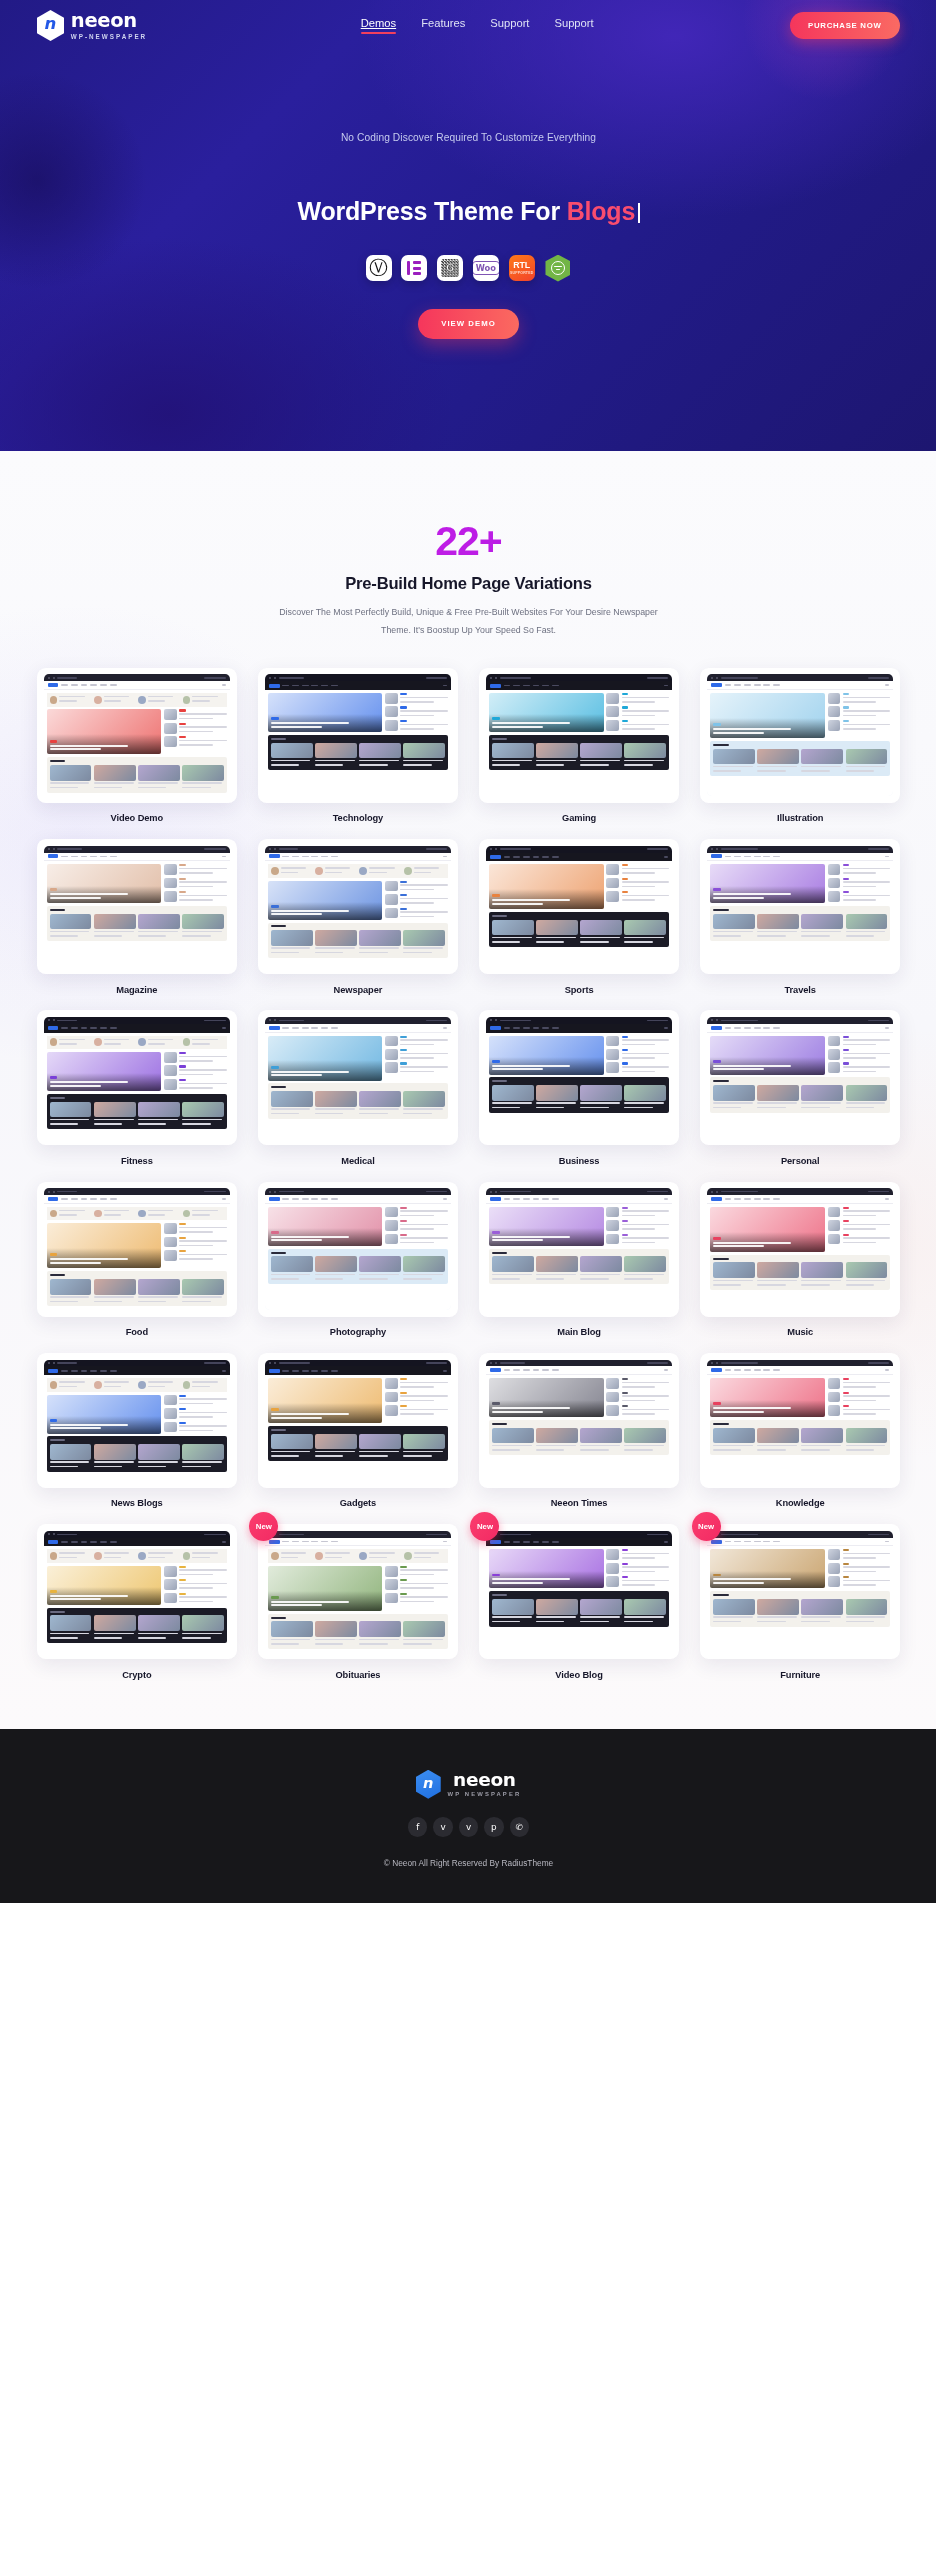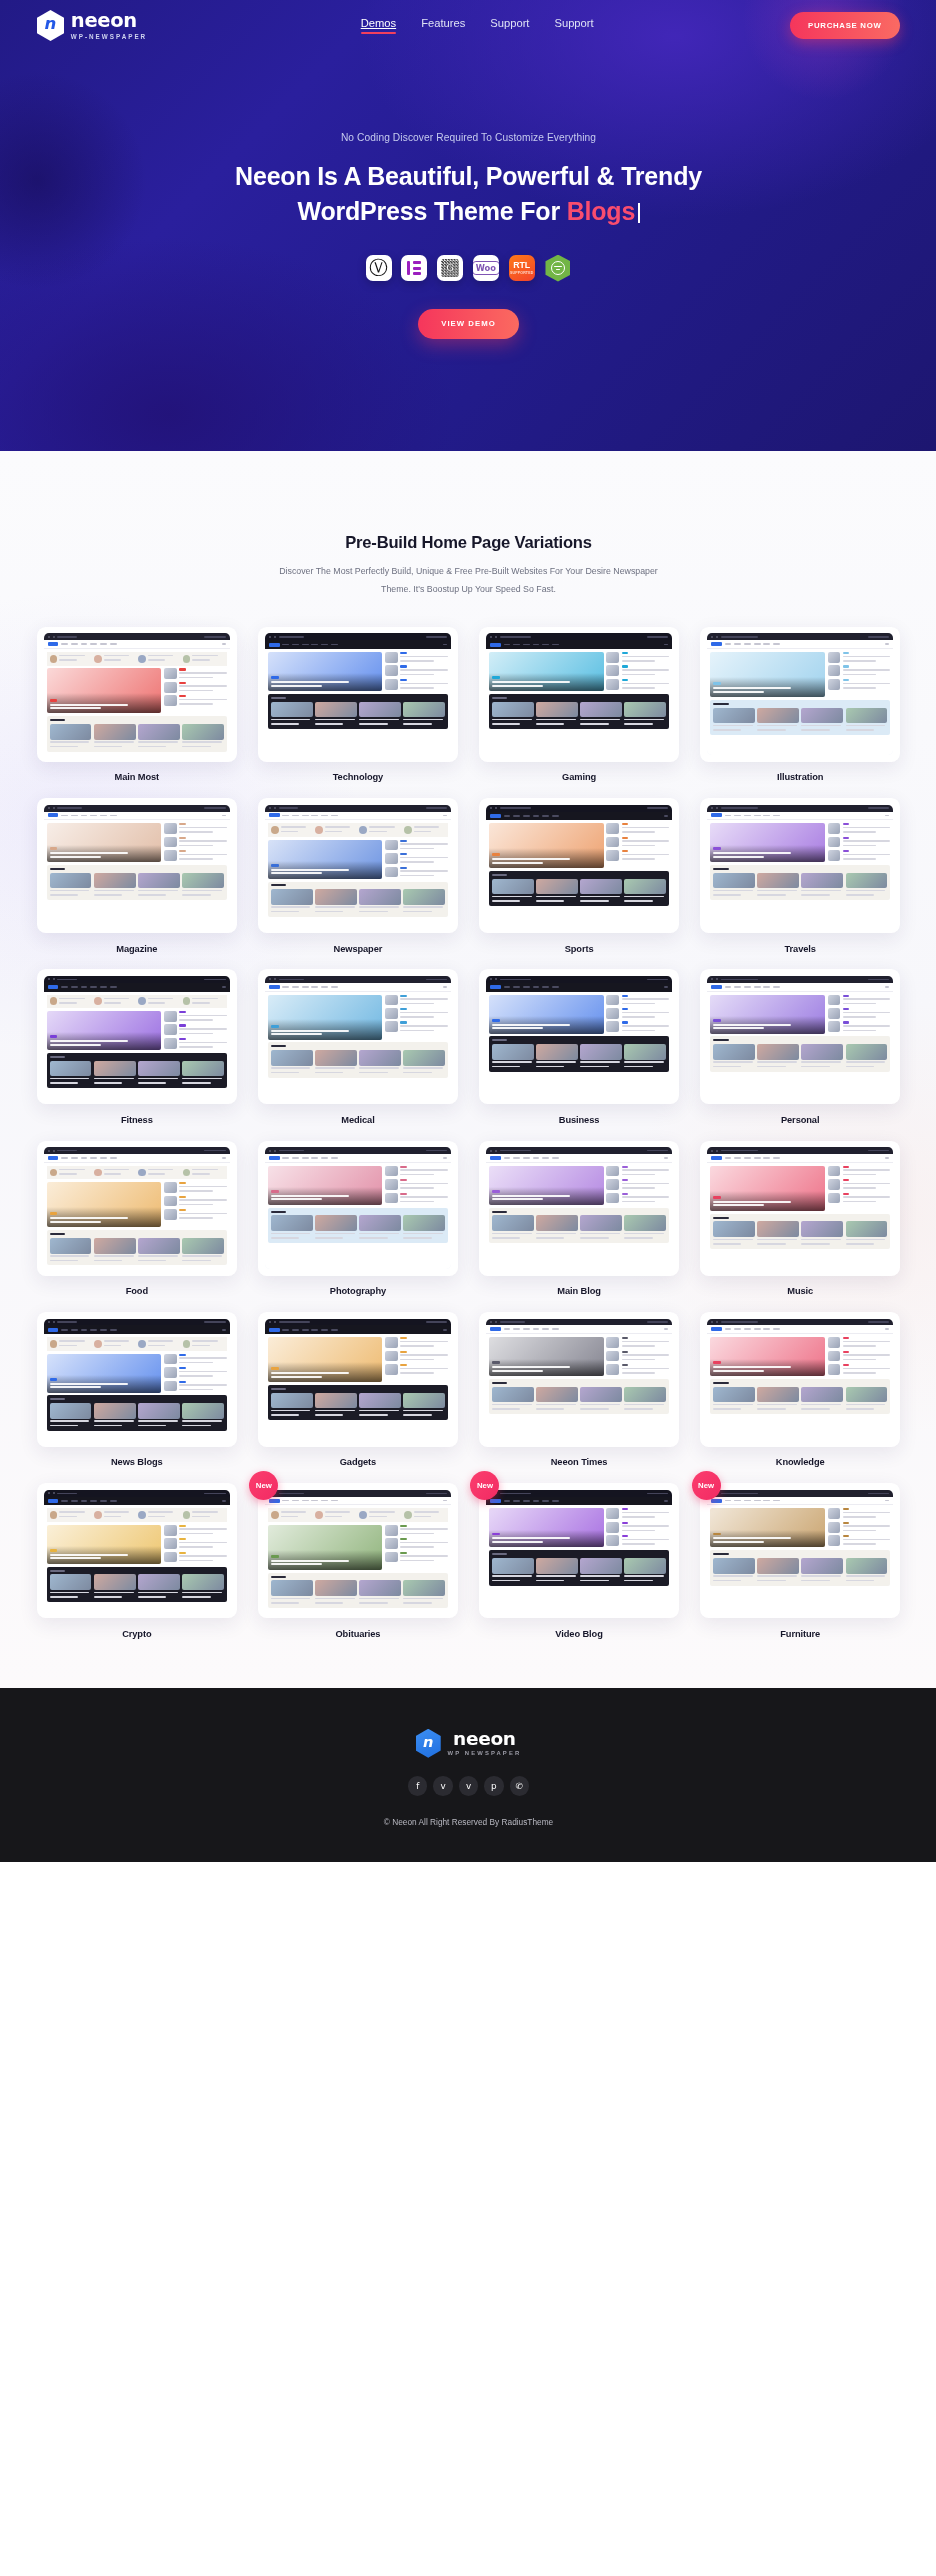--- a/index.html
+++ b/index.html
@@ -391,21 +391,21 @@
       <a class="nav-link">Support</a>
       <a class="nav-link">Support</a>
     </div>
 
     <button class="btn-purchase">PURCHASE NOW</button>
   </nav>
 
   <div class="hero-body">
     <div class="hero-eyebrow">No Coding Discover Required To Customize Everything</div>
     <h1 class="hero-title">
-      <span>Neeon Is A Beautiful, Powerful &amp; Trendy</span><br>
+      <br>
       <span>WordPress Theme For </span><span class="hero-accent">Blogs</span><span class="type-caret"></span>
     </h1>
 
     <div class="badges">
       <div class="badge">
         <span class="badge-wp">Ⓥ</span>
       </div>
       <div class="badge">
         <span class="el-bars">
           <span class="el-bar-v"></span>
@@ -437,20 +437,21 @@
         </span>
       </div>
     </div>
 
     <button class="btn-view-demo">VIEW DEMO</button>
   </div>
 </section>
 
 <section class="demos">
   <div class="sec-head">
+    <div class="sec-count">22+</div>
     <h2 class="sec-title">Pre-Build Home Page Variations</h2>
     <p class="sec-desc">Discover The Most Perfectly Build, Unique &amp; Free Pre-Built Websites For Your Desire Newspaper Theme. It's Boostup Up Your Speed So Fast.</p>
   </div>
 
   <div class="grid" id="demo-grid">
       <div class="demo-item">
         <div class="demo-card">
           <div class="demo-shot flexcol" style="background:#ffffff;">
             <div class="mini-topbar light">
               <div class="mt-dot"></div>
@@ -555,21 +556,21 @@
                   <div class="flexcol" style="flex:1;gap:1.5px;">
                     <div class="mini-thumb" style="height:15.6px;background:linear-gradient(135deg,#a9c9b0,#7d8aa0);"></div>
                     <div class="mini-txtline" style="width:95%;"></div>
                     <div class="mini-txtline" style="width:68%;"></div>
                   </div>
                 </div>
               </div>
             </div>
           </div>
         </div>
-        <div class="demo-label">Main Most</div>
+        <div class="demo-label">Video Demo</div>
       </div>
       <div class="demo-item">
         <div class="demo-card">
           <div class="demo-shot flexcol" style="background:#ffffff;">
             <div class="mini-topbar">
               <div class="mt-dot"></div>
               <div class="mt-dot"></div>
               <div class="mt-line" style="width:25px;"></div>
               <div class="mt-line" style="margin-left:auto;width:21.5px;"></div>
             </div>

